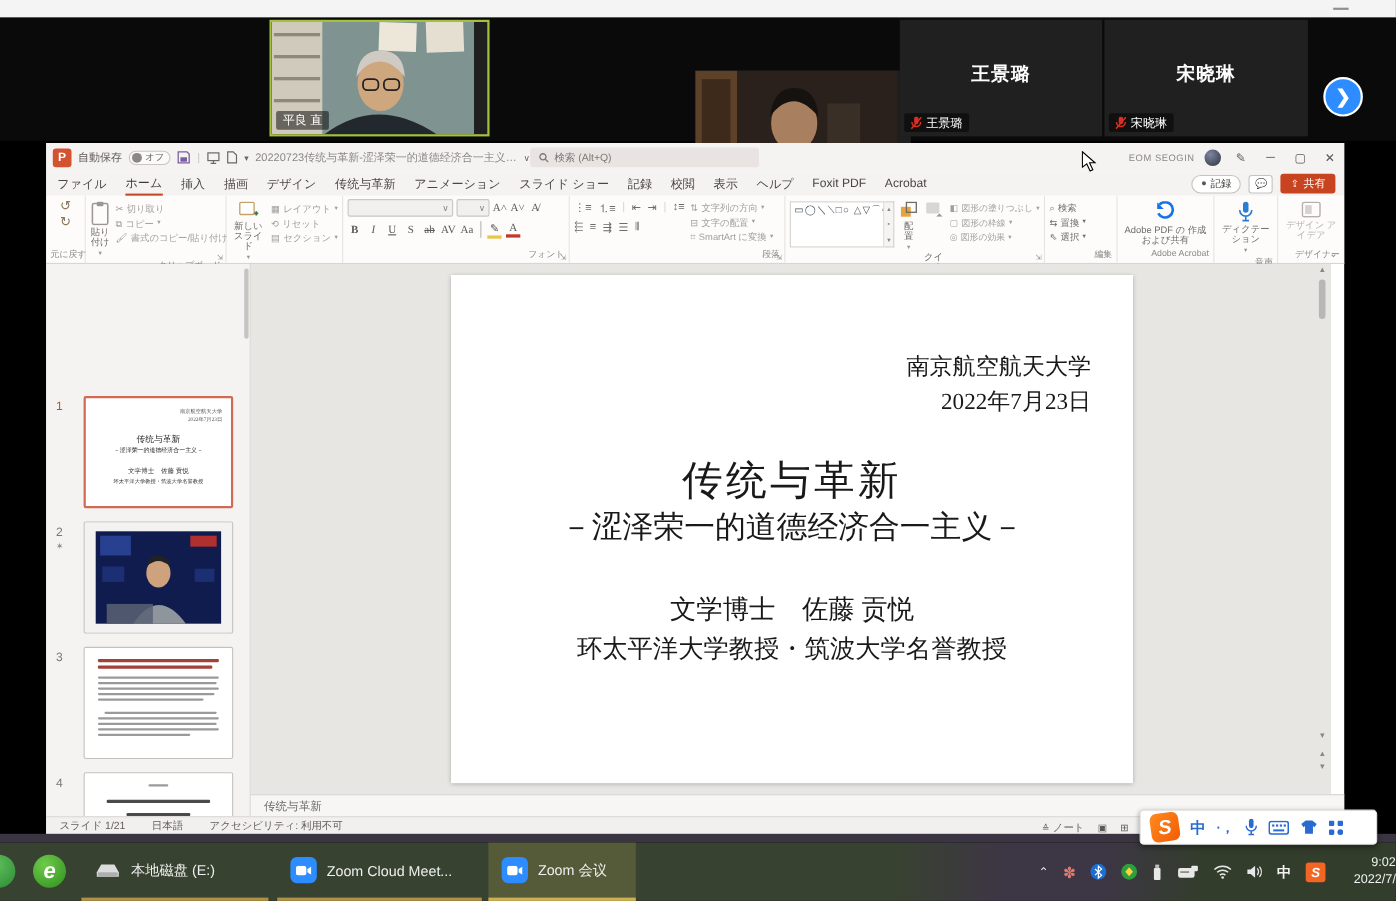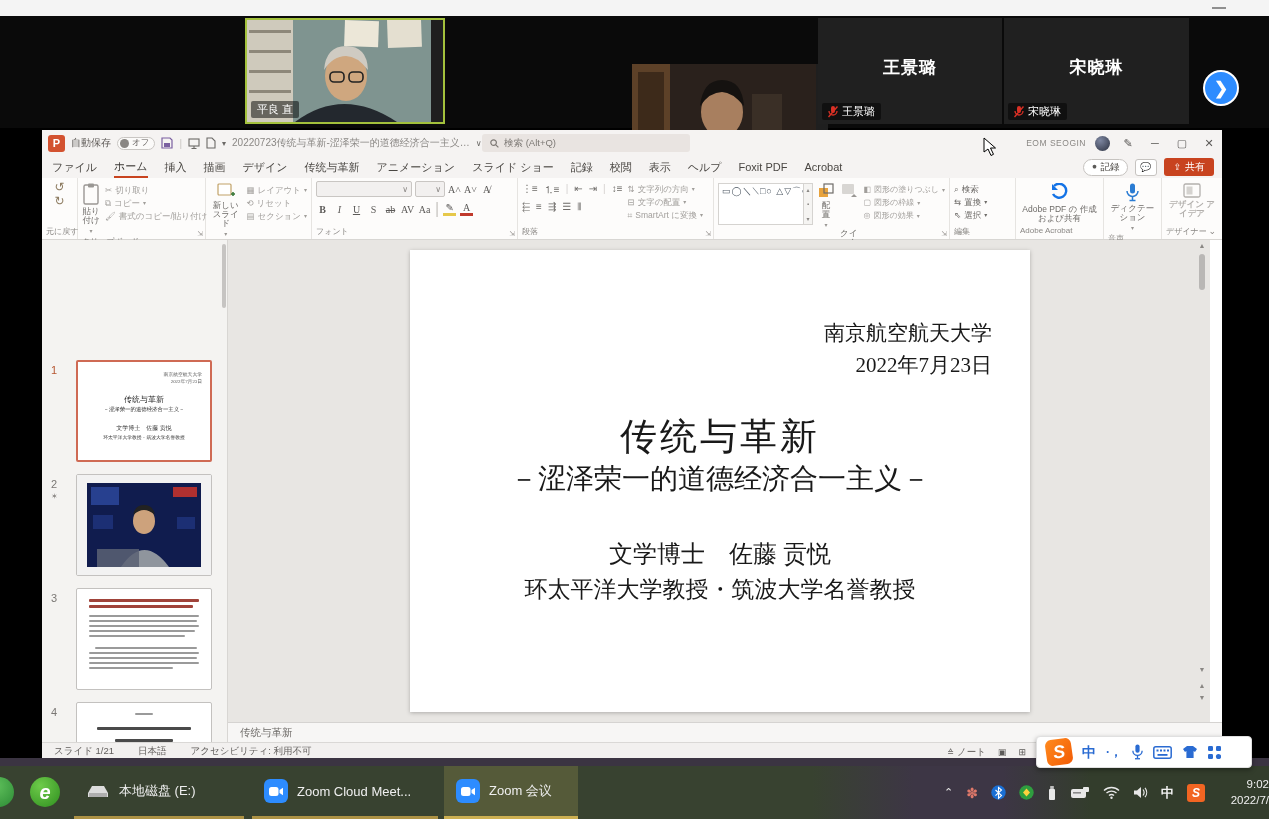--- a/index.html
+++ b/index.html
@@ -50,21 +50,21 @@
           align-items:center;justify-content:center;background:#fff;font-size:9px;color:#5c5a58;}
   .sharebtn{background:#c8431f;color:#fff;border-radius:3px;height:18px;display:flex;
             align-items:center;gap:4px;padding:0 9px;font-size:10px;}
 
   
   .ribbon{position:absolute;left:0;top:48px;width:100%;height:62px;background:#fdfcfb;
           border-bottom:1px solid #d8d6d3;display:flex;}
   .rgroup{position:relative;height:100%;border-right:1px solid #e6e4e1;display:flex;
           flex-direction:column;padding:3px 4px 0 4px;}
   .rbody{flex:1;display:flex;align-items:flex-start;gap:5px;}
-  .rlabel{height:13px;text-align:left;font-size:8px;color:#8a8784;white-space:nowrap;}
+  .rlabel{height:13px;text-align:right;font-size:8px;color:#8a8784;white-space:nowrap;}
   .ric{color:#8c7a5f;font-size:12px;line-height:13px;}
   .minirow{display:flex;align-items:center;gap:3px;font-size:8.5px;color:#a19e9b;
            white-space:nowrap;line-height:12px;}
   .bigbtn{display:flex;flex-direction:column;align-items:center;font-size:8.5px;color:#6e6b68;
           line-height:9px;text-align:center;gap:2px;padding-top:2px;}
   .launcher{position:absolute;right:2px;bottom:1px;font-size:7px;color:#9c9996;}
   .fbox{border:1px solid #c9c6c3;background:#f2f0ef;height:16px;border-radius:2px;
         display:flex;align-items:center;justify-content:flex-end;padding:0 3px;font-size:8px;color:#8a8784;}
   .fmt{font-size:10px;color:#5c5a58;width:13px;text-align:center;font-family:"Liberation Serif",serif;}
   .gallery{border:1px solid #d5d3d0;background:#fff;width:86px;height:42px;padding:1px 3px;
@@ -531,21 +531,21 @@
             </svg>
             <span>ディクテー ション</span>
             <span style="font-size:6px;color:#9a9794;">▾</span>
           </div>
         </div>
         <div class="rlabel">音声</div>
       </div>
 
       <div class="rgroup" style="width:60px;border-right:none;">
         <div class="rbody" style="justify-content:center;">
-          <div class="bigbtn" style="width:52px;color:#b3b0ad;font-weight:bold;">
+          <div class="bigbtn" style="width:52px;color:#b3b0ad;">
             <svg width="18" height="15" viewBox="0 0 18 15">
               <rect x="1" y="1" width="16" height="13" rx="1.5" fill="none" stroke="#b3b0ad" stroke-width="1.3"></rect>
               <rect x="3.5" y="3.5" width="6" height="8" fill="#d5d3d0"></rect>
             </svg>
             <span>デザイン アイデア</span>
           </div>
         </div>
         <div class="rlabel">デザイナー</div>
       </div>
 

